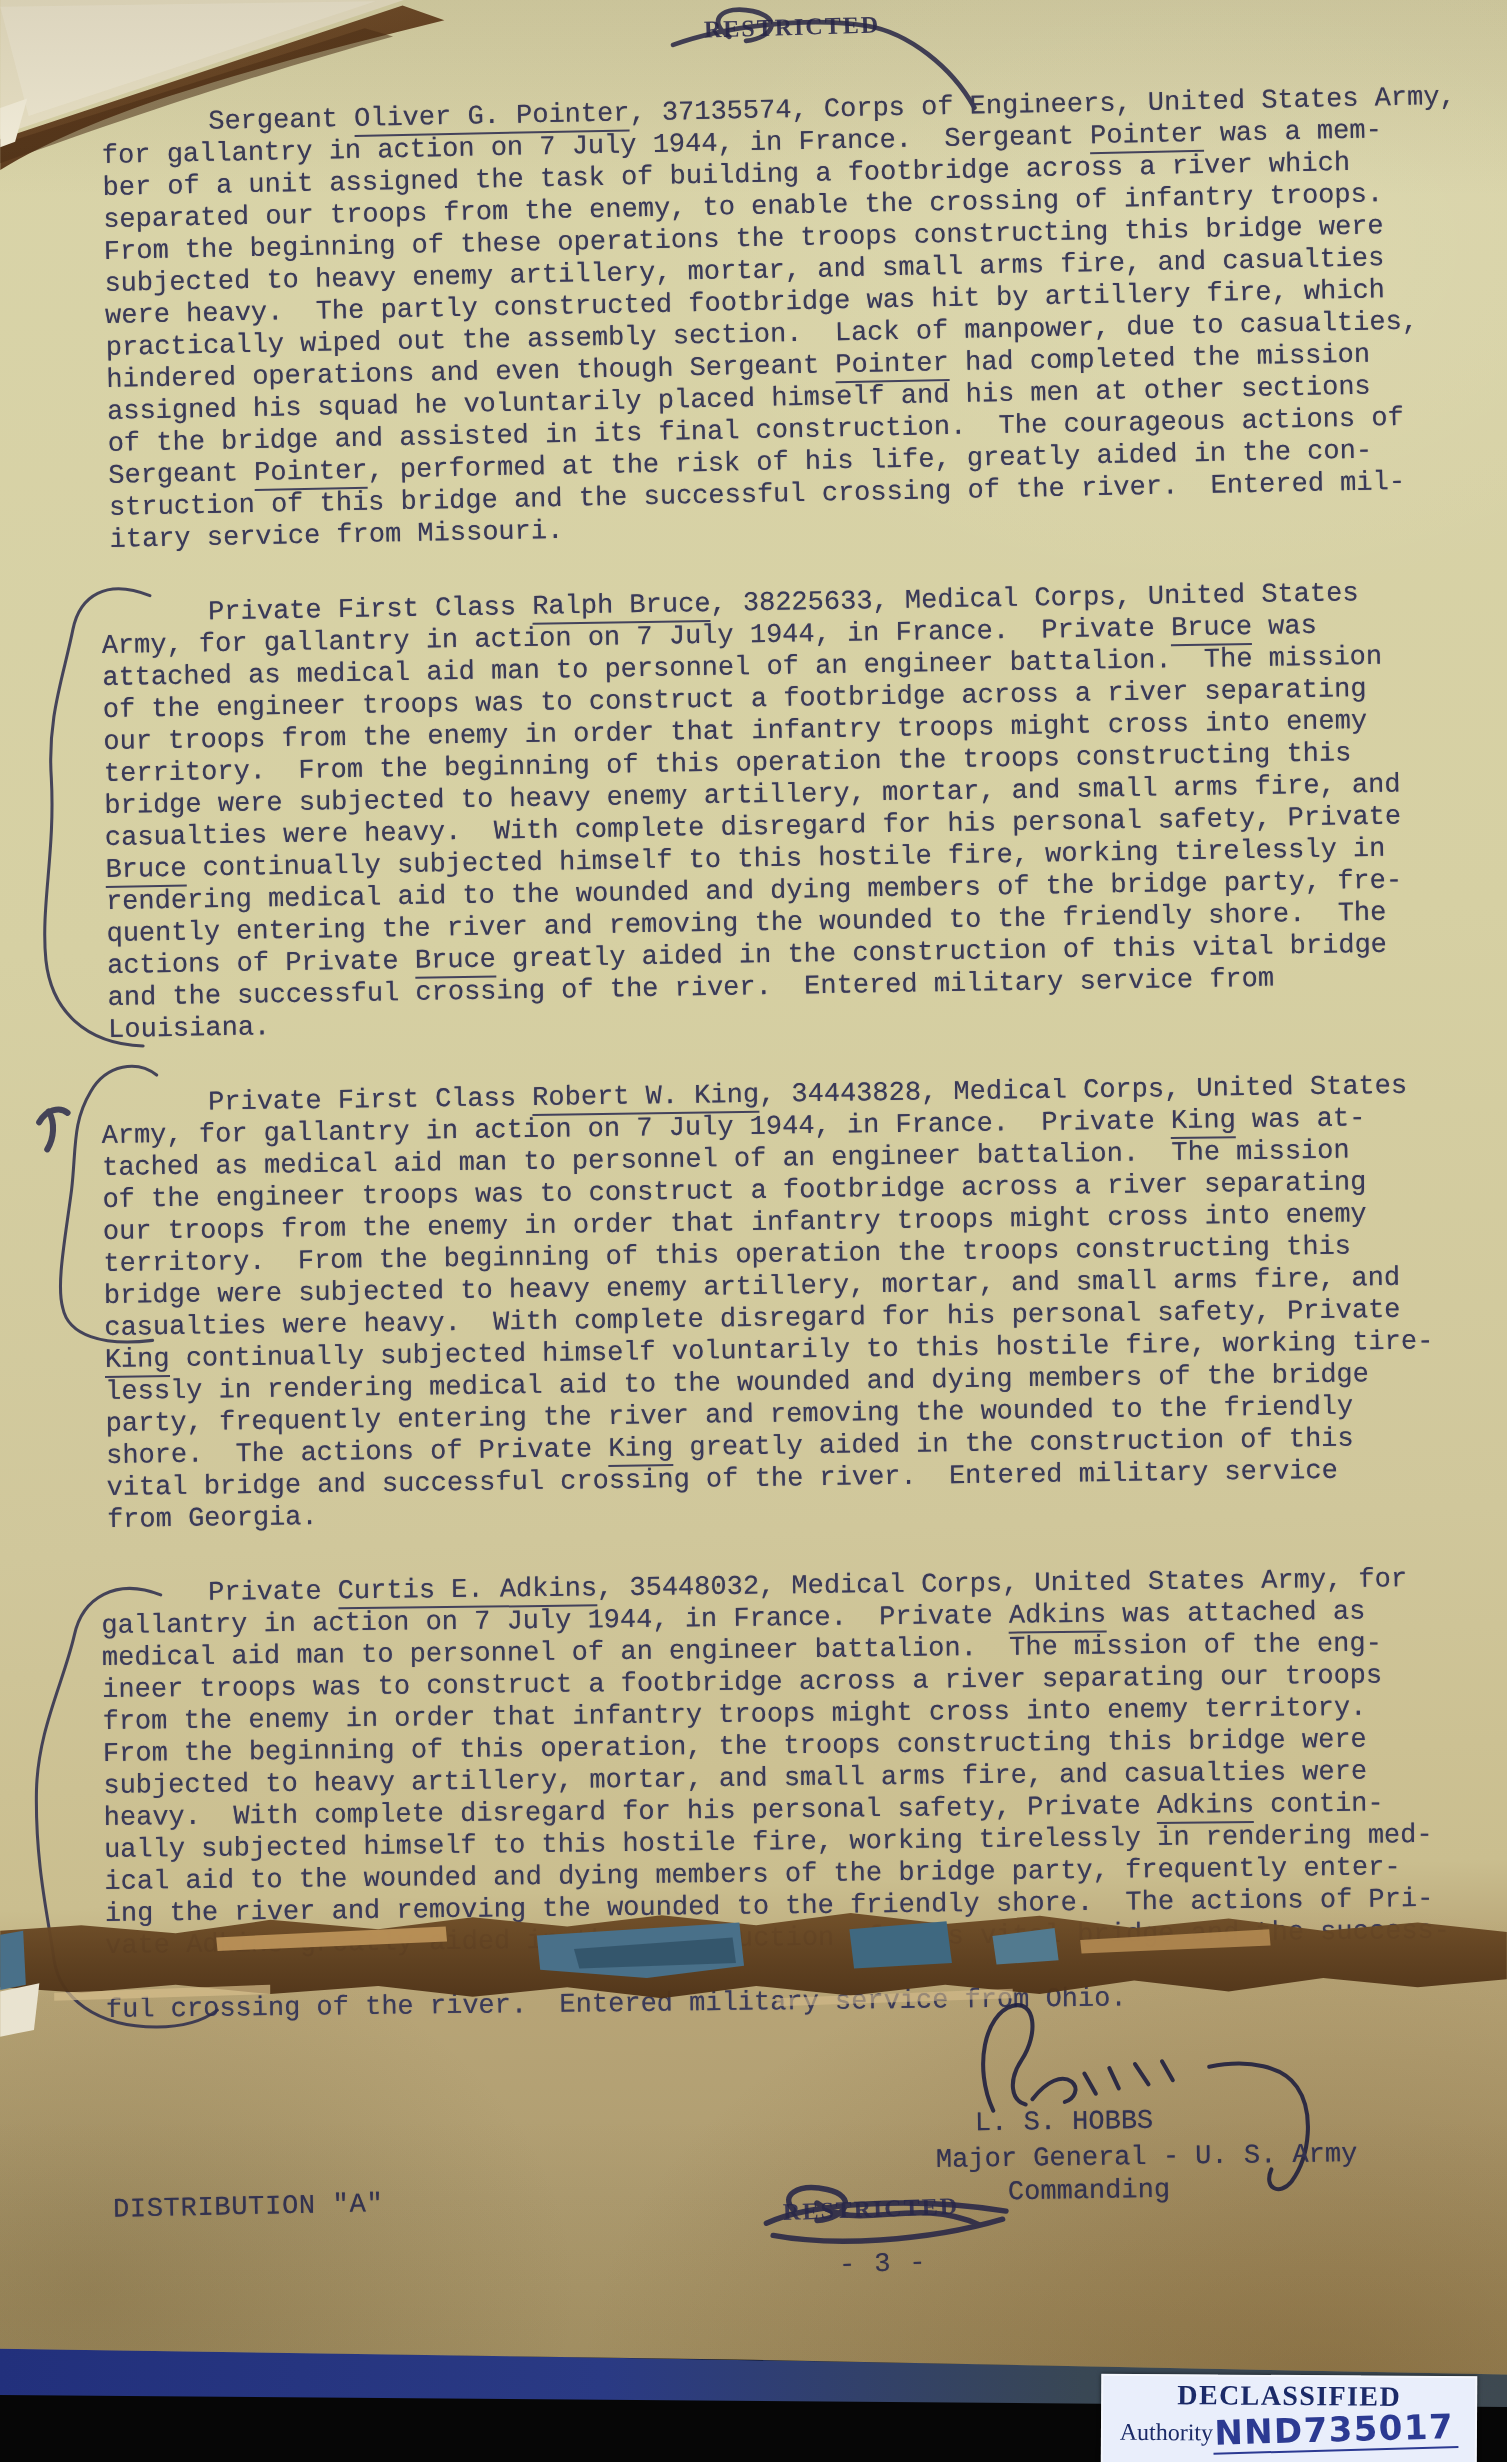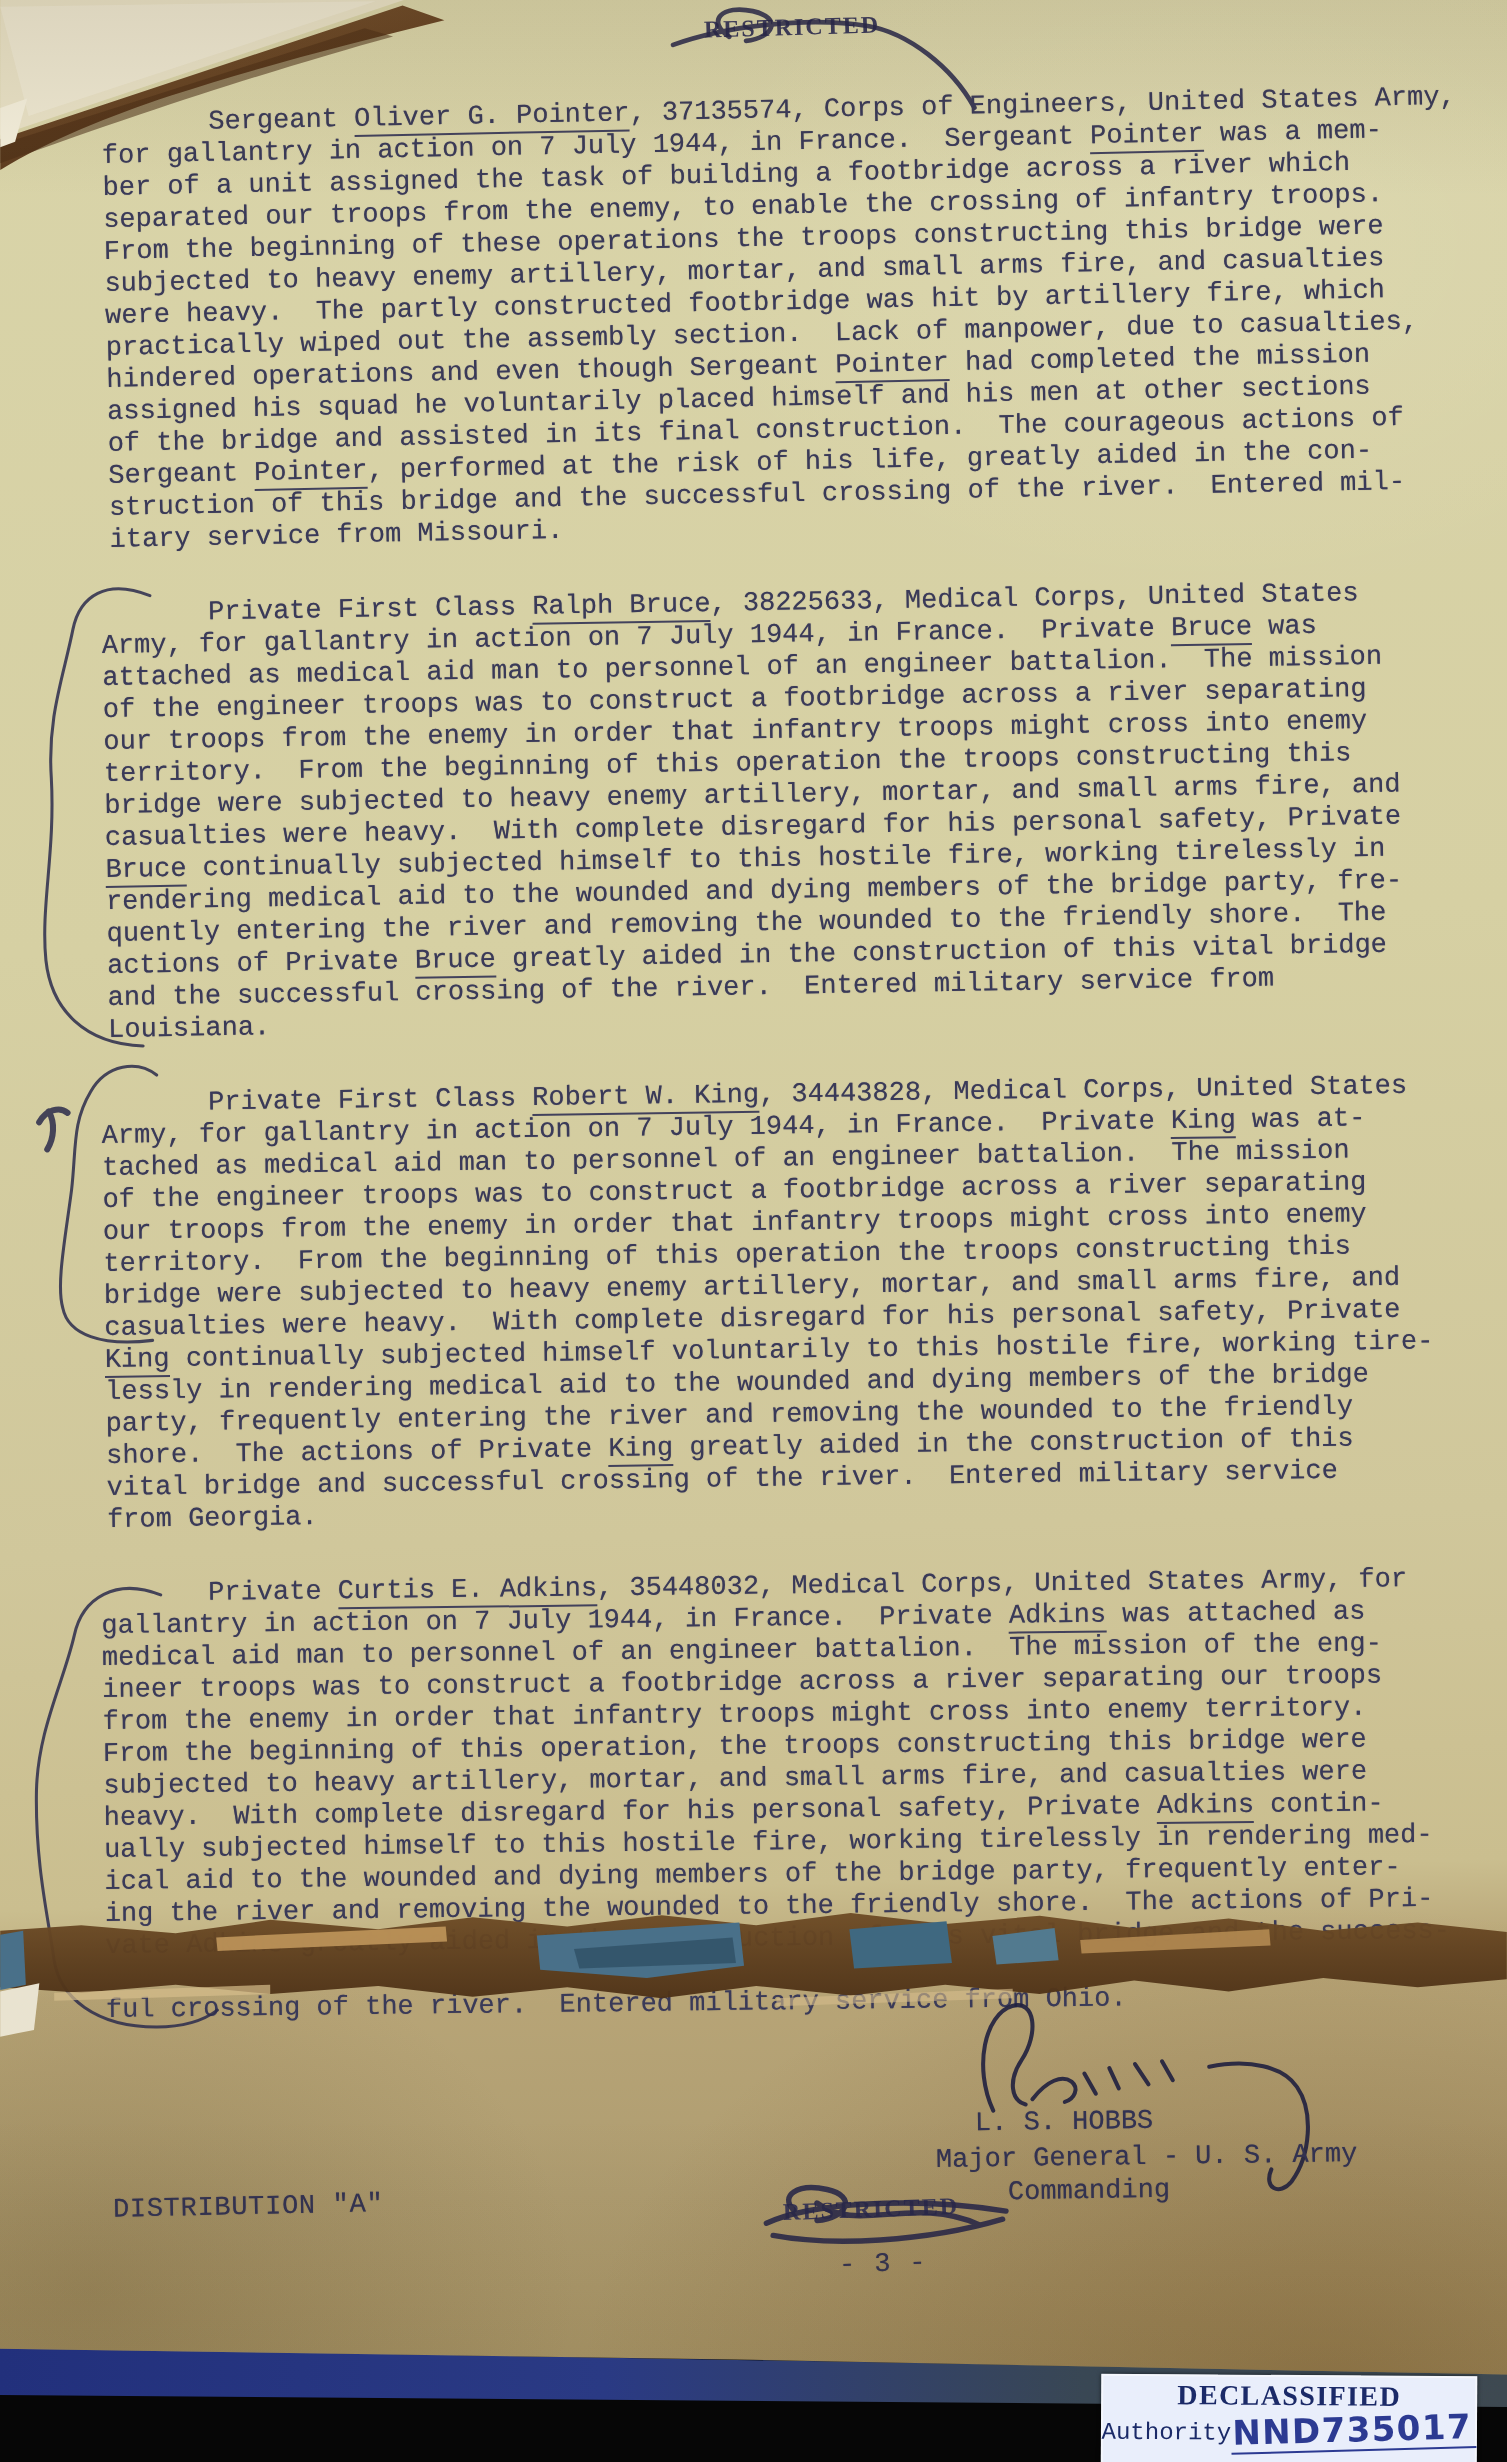--- a/index.html
+++ b/index.html
@@ -45,21 +45,21 @@
   .sig1{left:975px;top:2107px;transform:rotate(-0.8deg);}
   .sig2{left:936px;top:2142px;transform:rotate(-0.8deg);}
   .sig3{left:1008px;top:2176px;transform:rotate(-0.8deg);}
   
   .label{position:absolute;left:1101px;top:2375px;width:376px;height:101px;background:#e9eefb;
          transform:rotate(0.4deg);display:flex;flex-direction:column;align-items:center;
          box-shadow:inset 0 0 0 2px rgba(255,255,255,.55), 0 0 4px rgba(0,0,0,.6);}
   .label-head{font-family:"Liberation Serif",serif;font-weight:bold;font-size:28px;
               letter-spacing:1.4px;color:#1b2a68;margin-top:5.4px;}
   .label-row{display:flex;align-items:flex-end;margin-top:0px;}
-  .label-auth{font-family:Liberation Mono, monospace;font-size:24px;color:#1b2a68;padding-bottom:4px;}
+  .label-auth{font-family:Liberation Serif, serif;font-size:24px;color:#1b2a68;padding-bottom:4px;}
   .label-num{font-family:"DejaVu Sans",sans-serif;font-weight:bold;font-size:34px;color:#2c3a92;
              border-bottom:2.7px solid #2c3a92;letter-spacing:1.4px;line-height:1.05;
              transform:rotate(-2deg);padding:0 4px 1.4px 1.4px;}
 </style>
 </head>
 <body>
 
 <div class="photo">
 
   <div class="backing-strip"></div>

